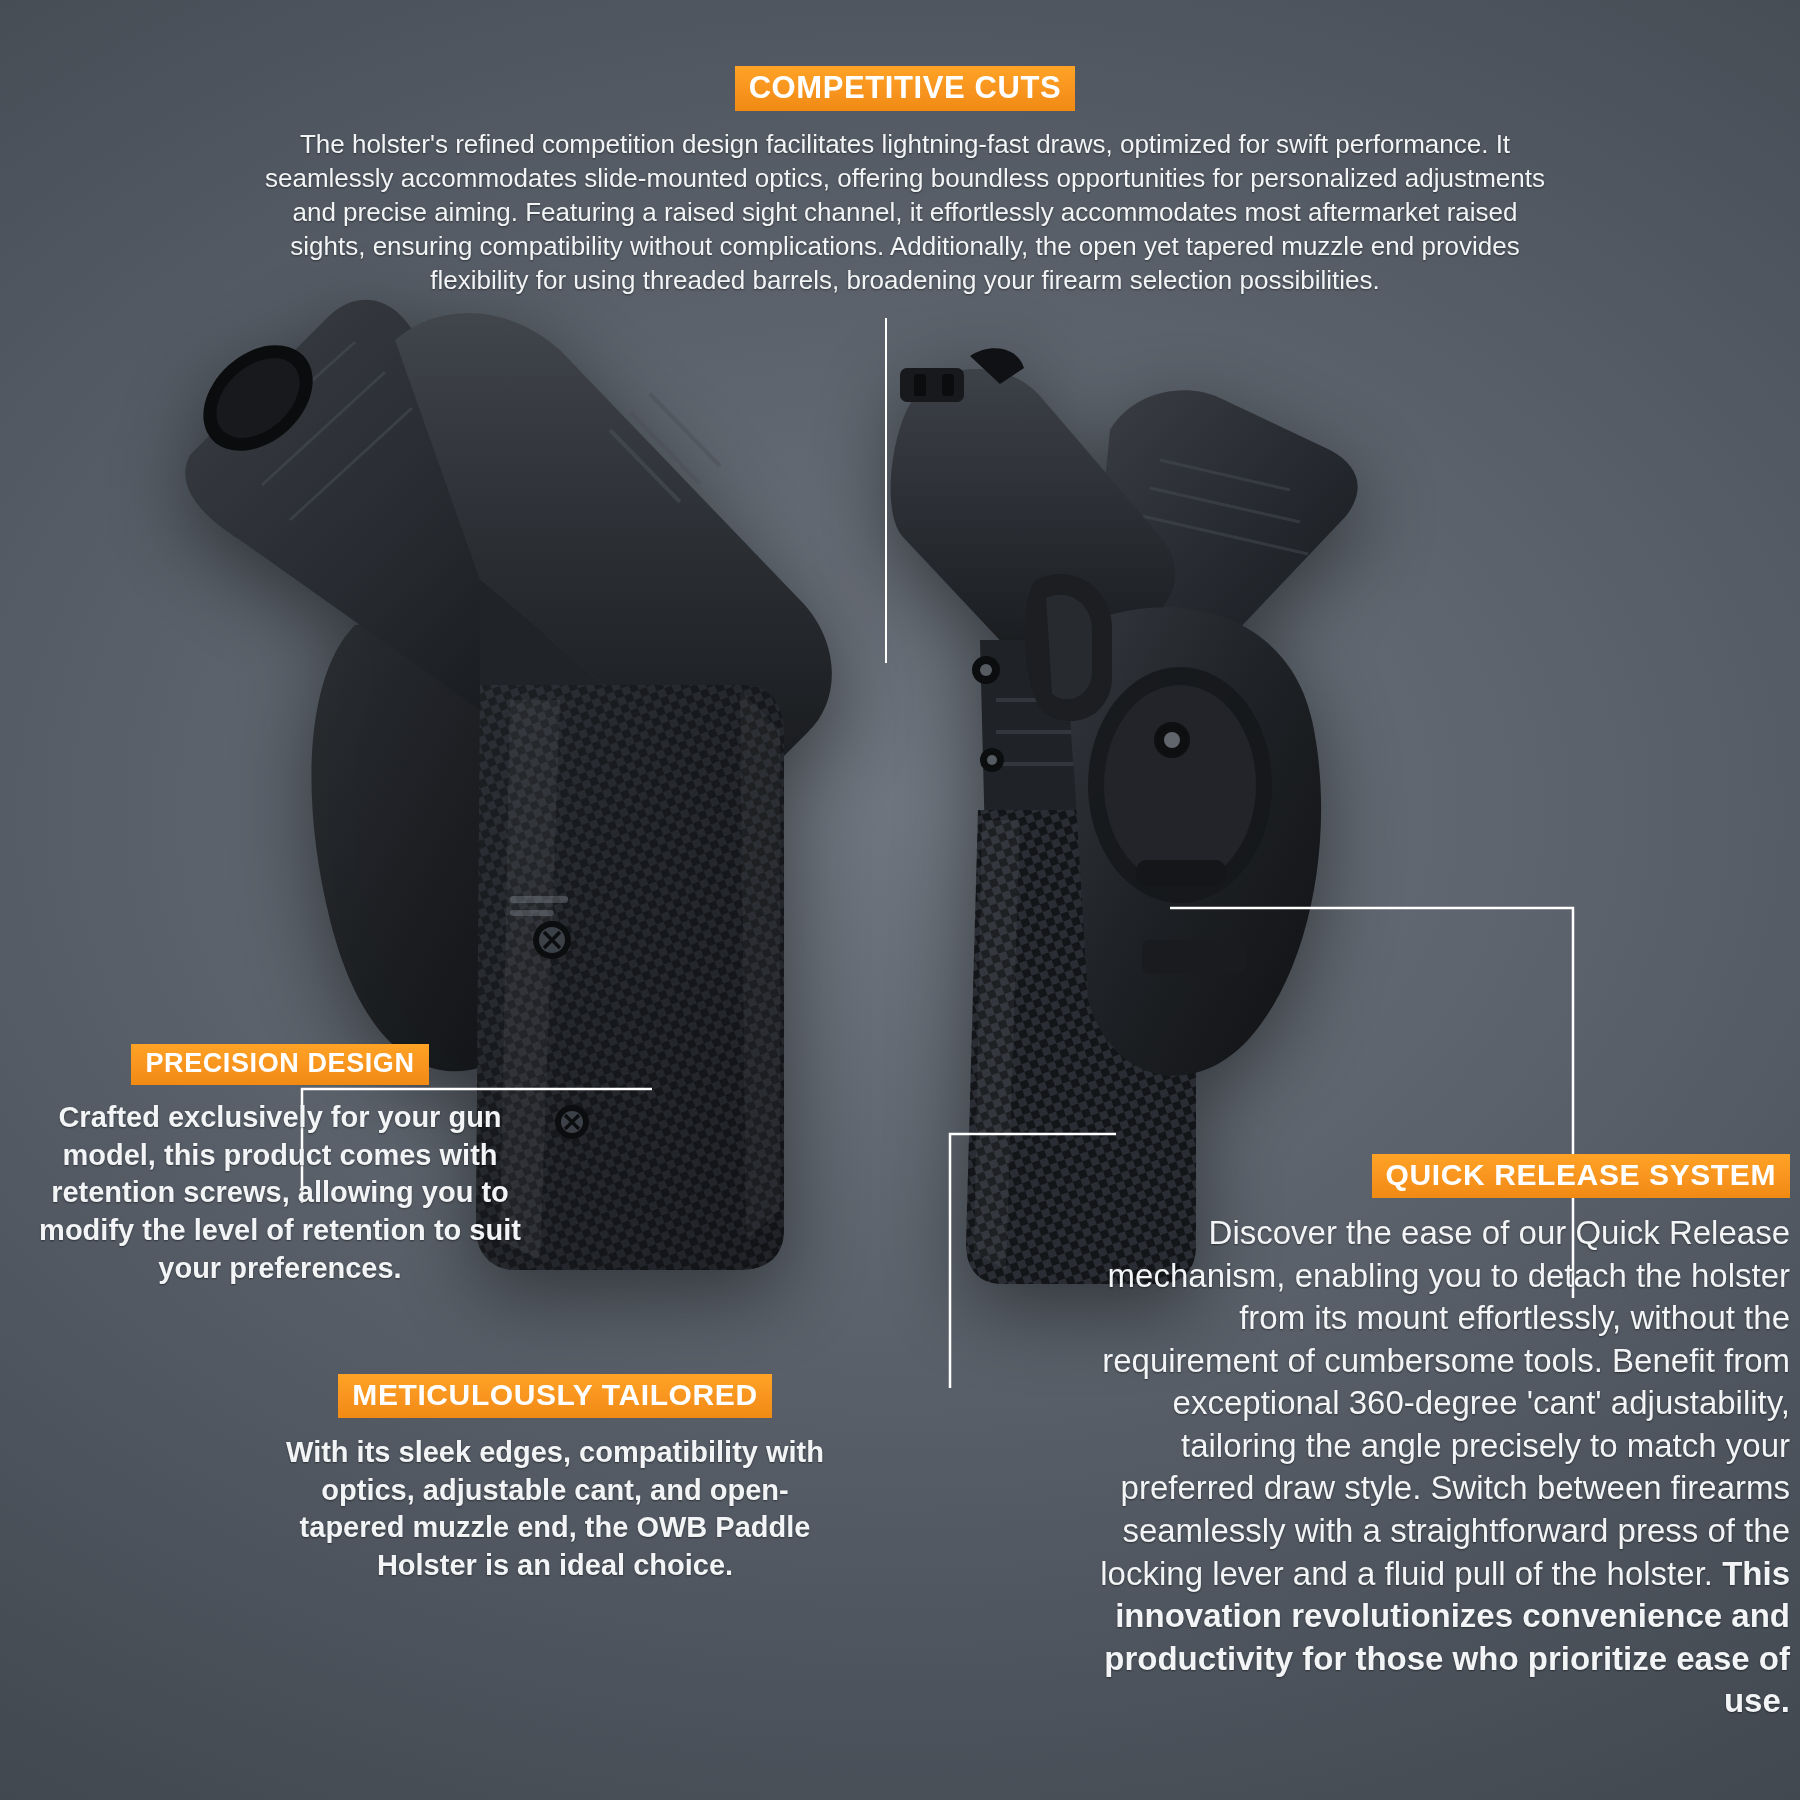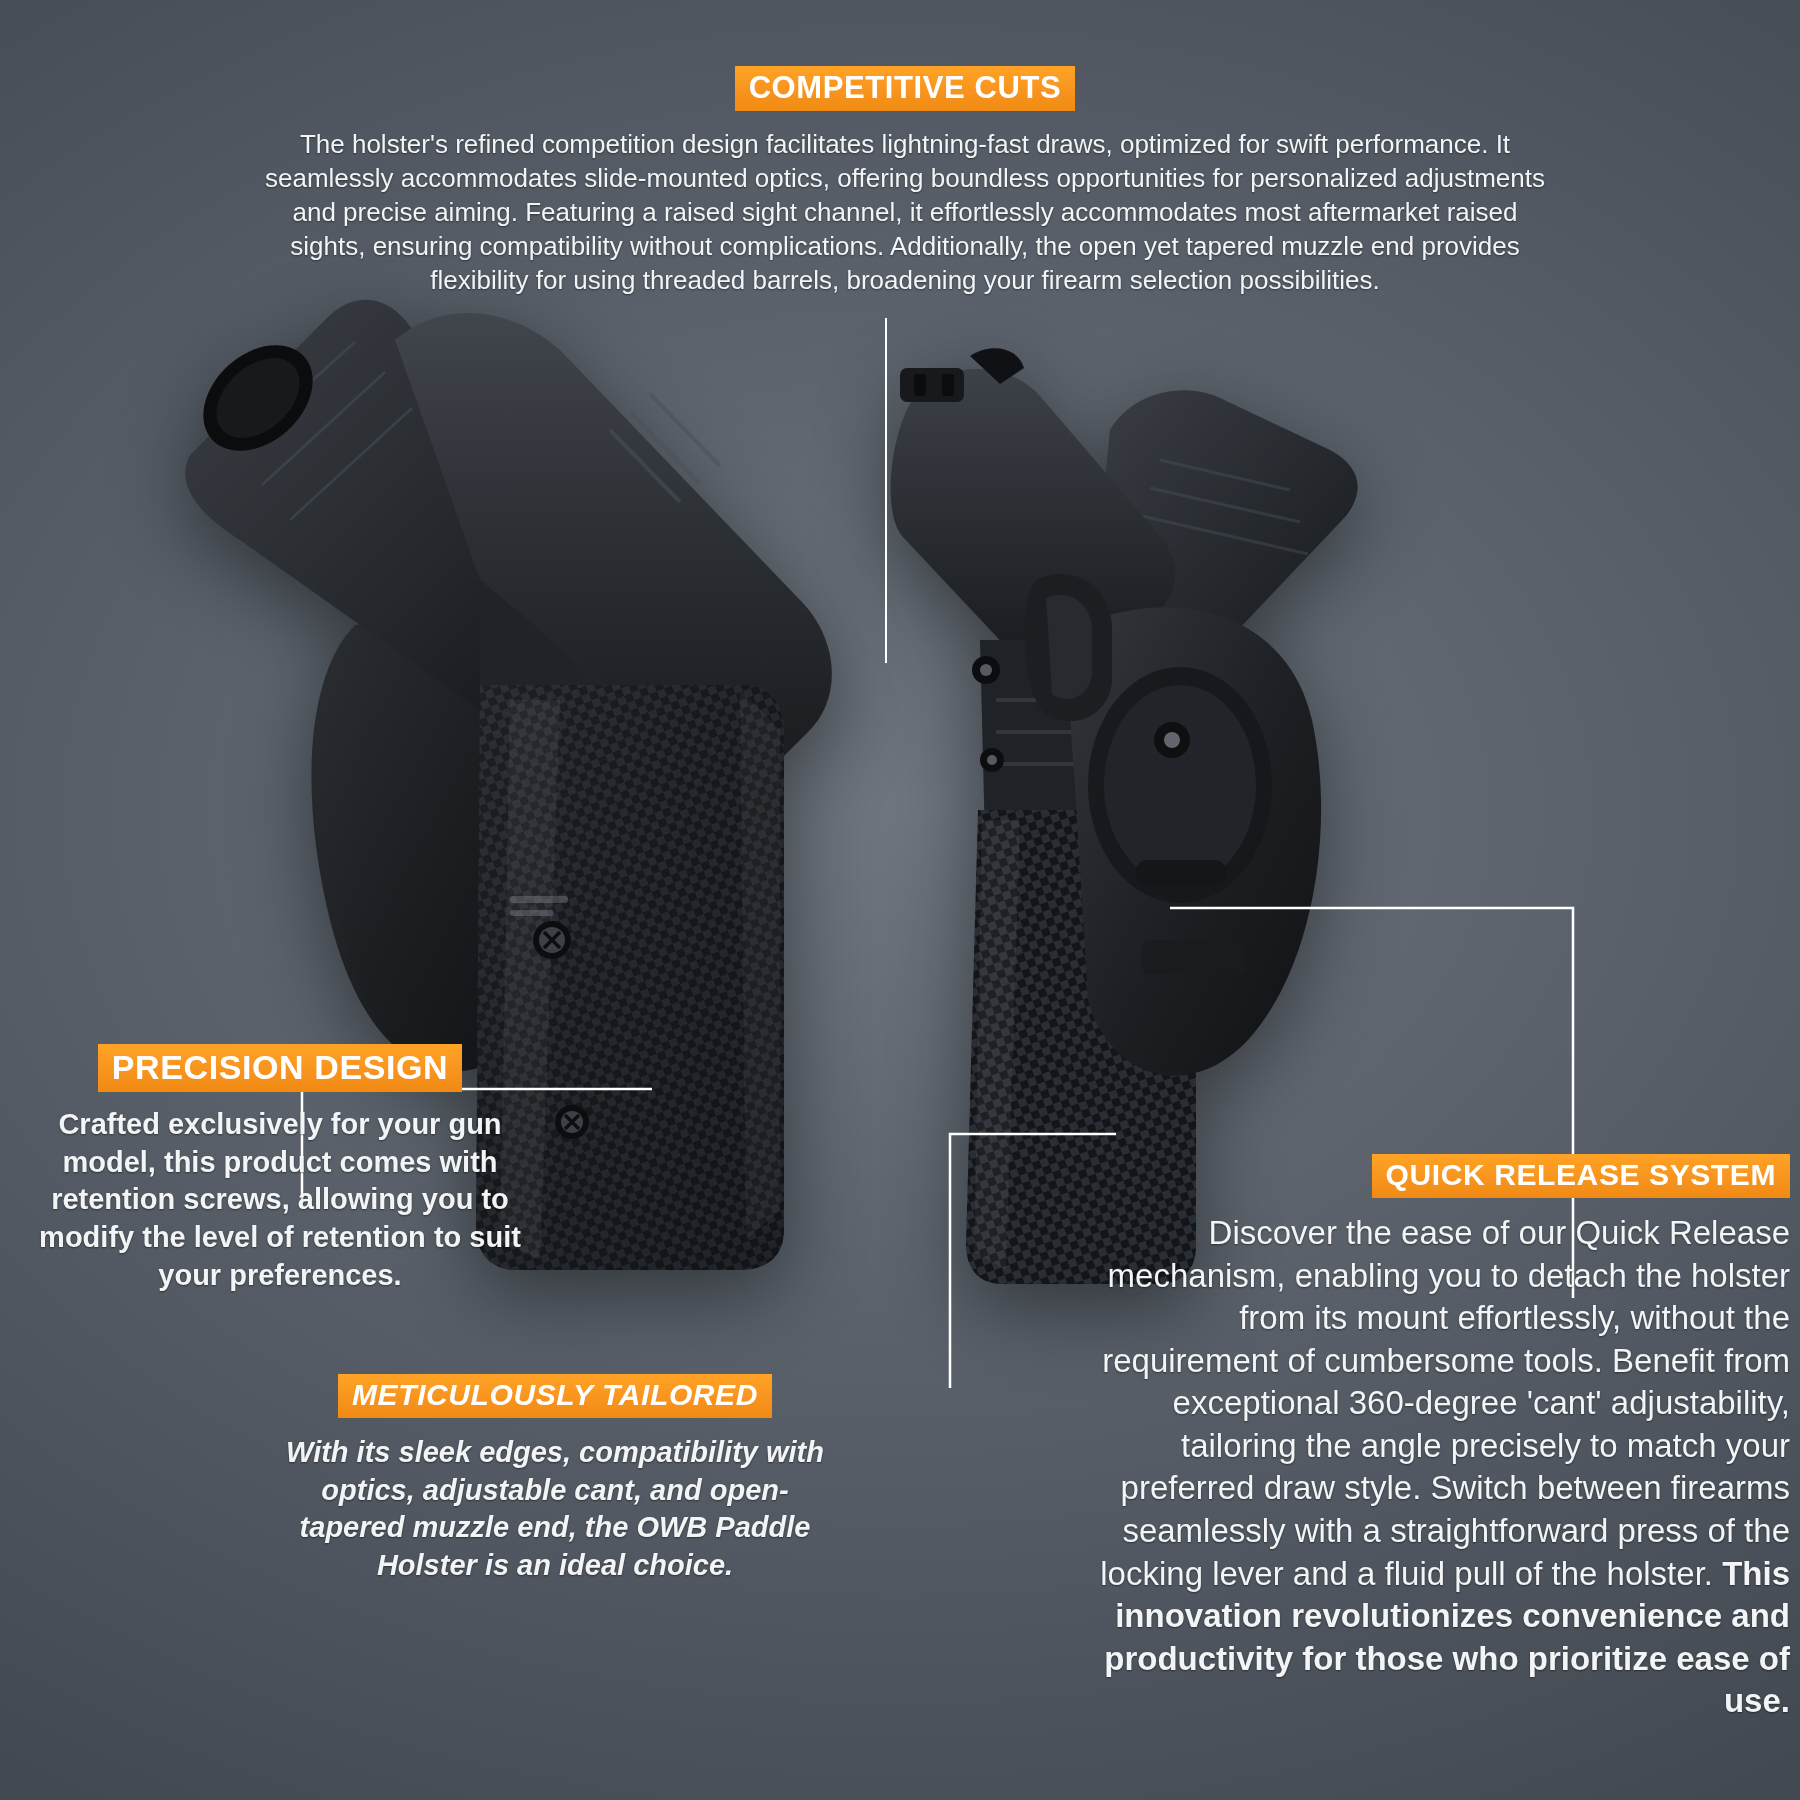--- a/index.html
+++ b/index.html
@@ -92,36 +92,35 @@
   }
 
   
   #block-precision {
     left: 20px;
     top: 1000px;
     width: 520px;
     text-align: center;
   }
   #block-precision .badge {
-    font-size: 34px;
+    font-size: 27px;
   }
   #block-precision .body-text {
     margin-top: 14px;
     font-size: 29px;
     line-height: 1.30;
     font-weight: bold;
   }
 
   
   #block-meticulous {
     left: 270px;
     top: 1330px;
     width: 570px;
     text-align: center;
-    font-style: italic;
   }
   #block-meticulous .badge {
     font-size: 30px;
   }
   #block-meticulous .body-text {
     margin-top: 16px;
     font-size: 29px;
     line-height: 1.30;
     font-weight: bold;
   }

